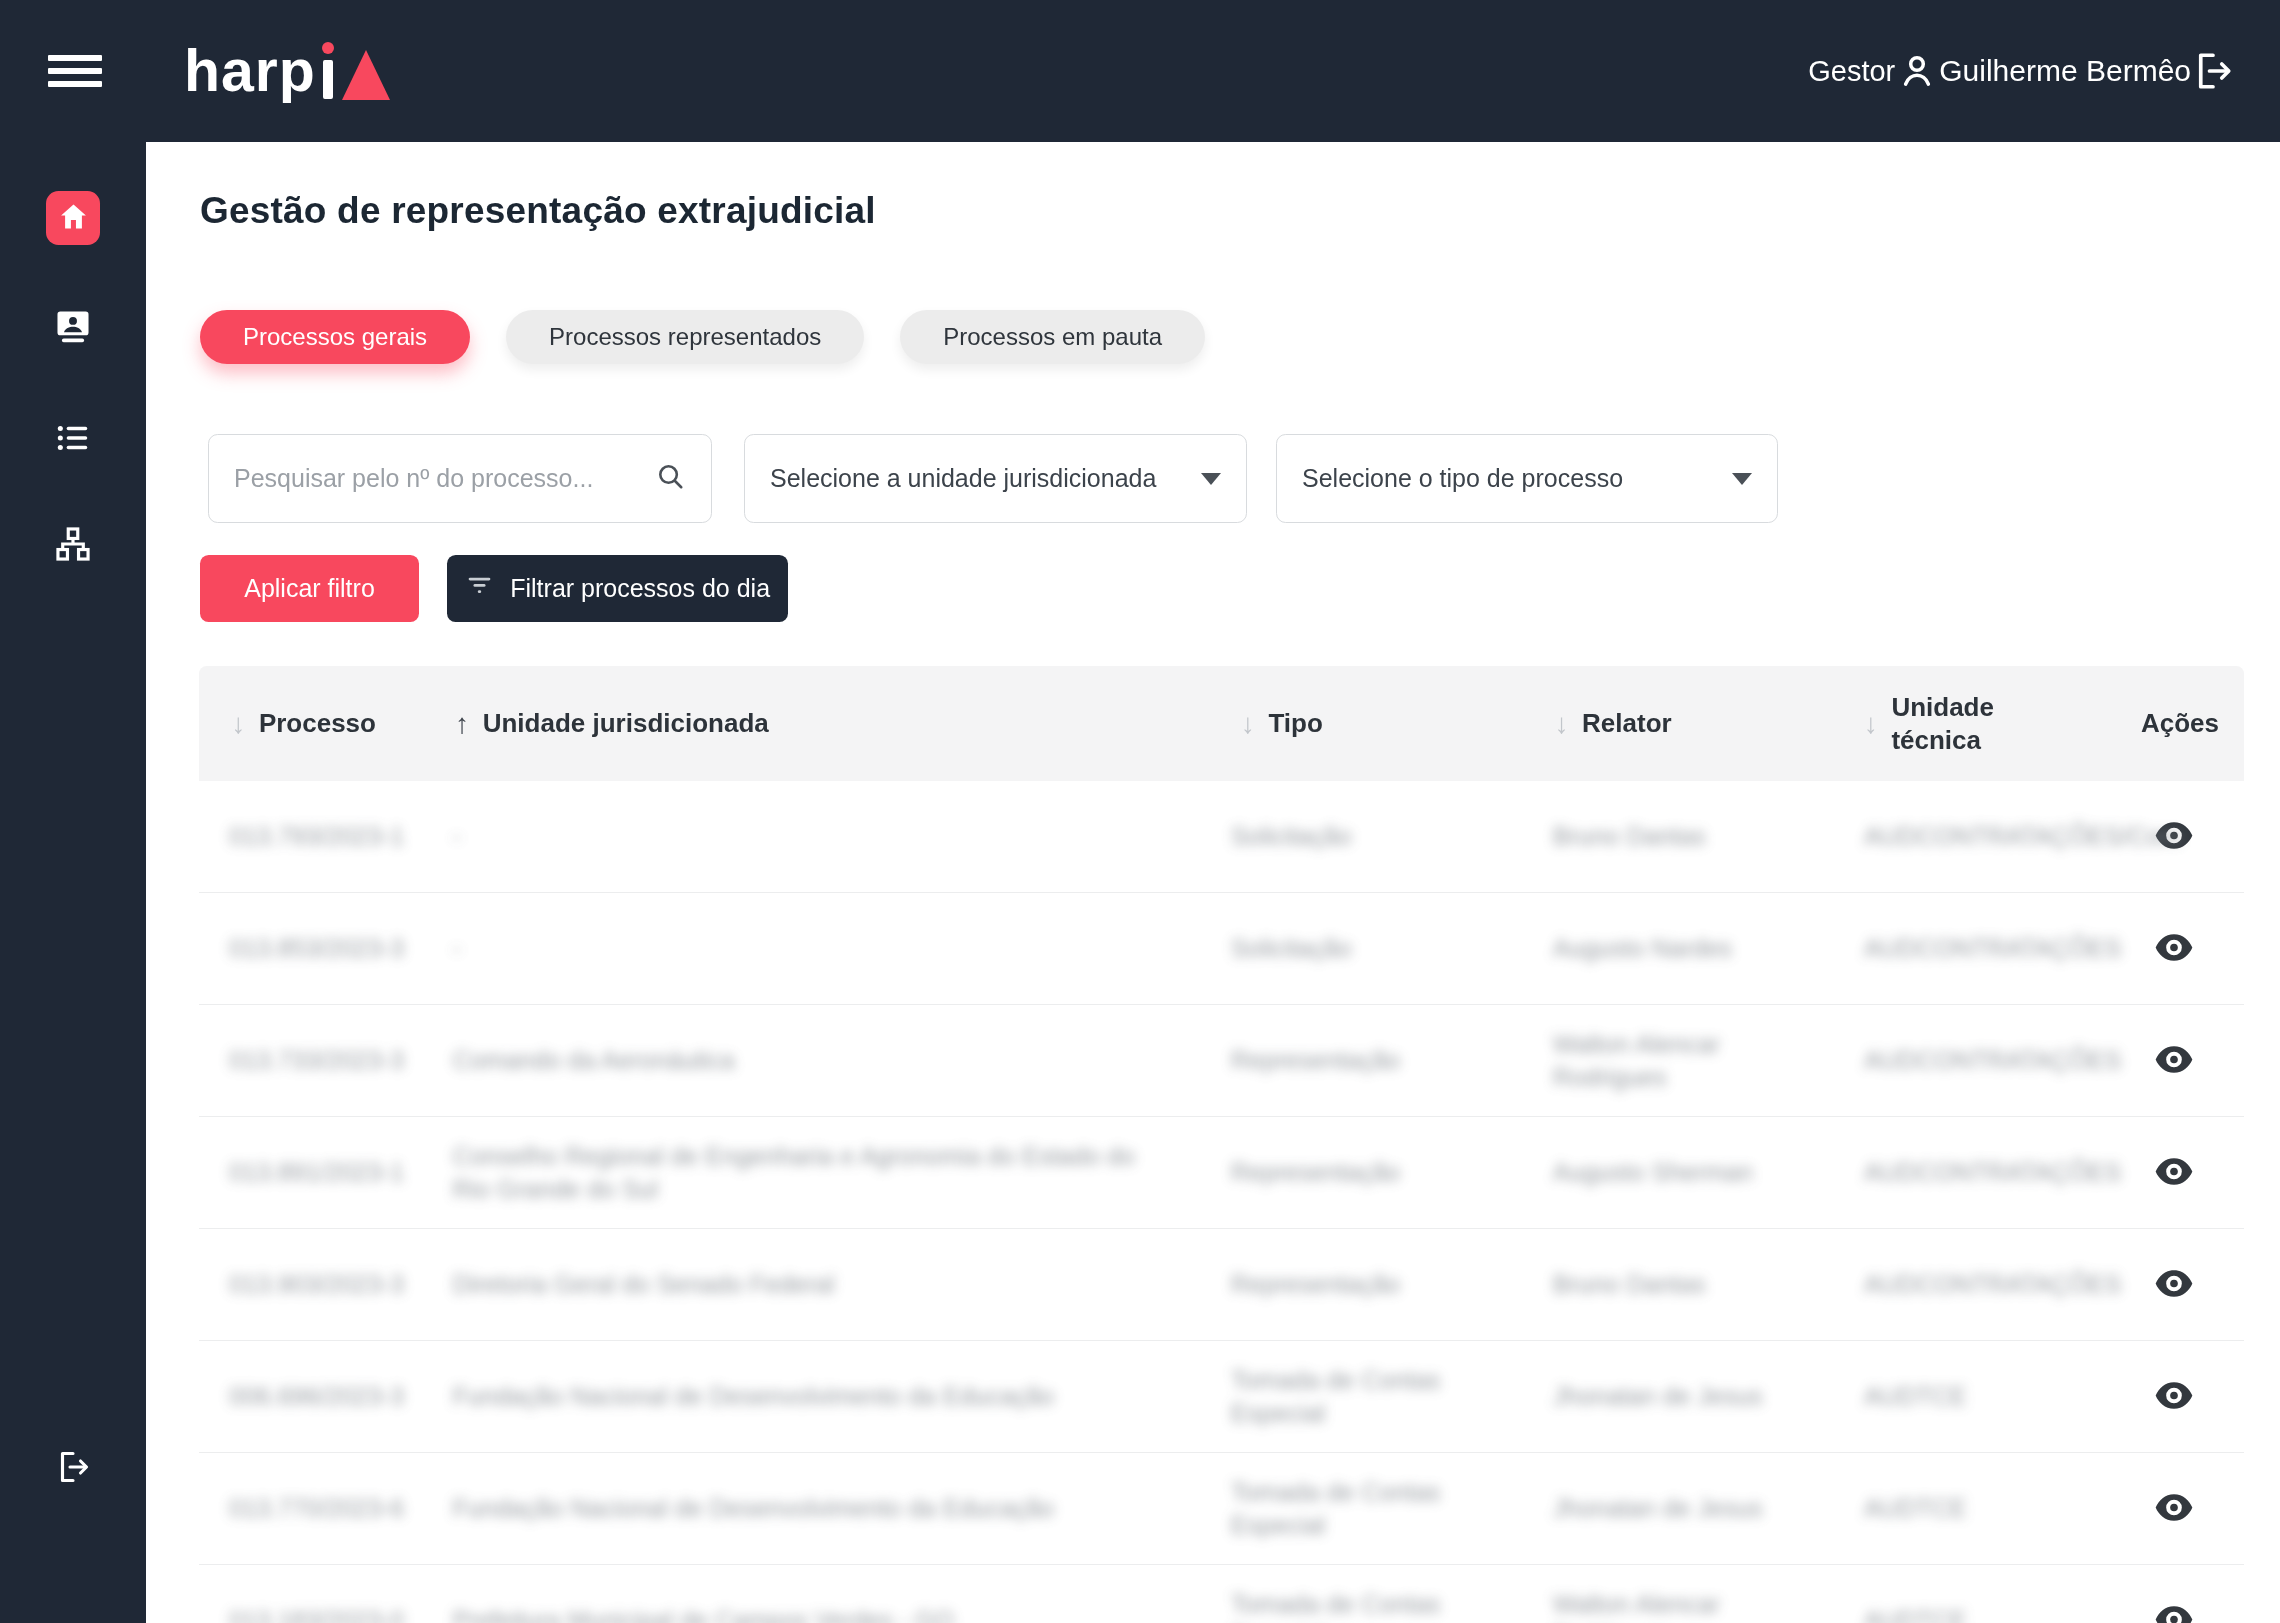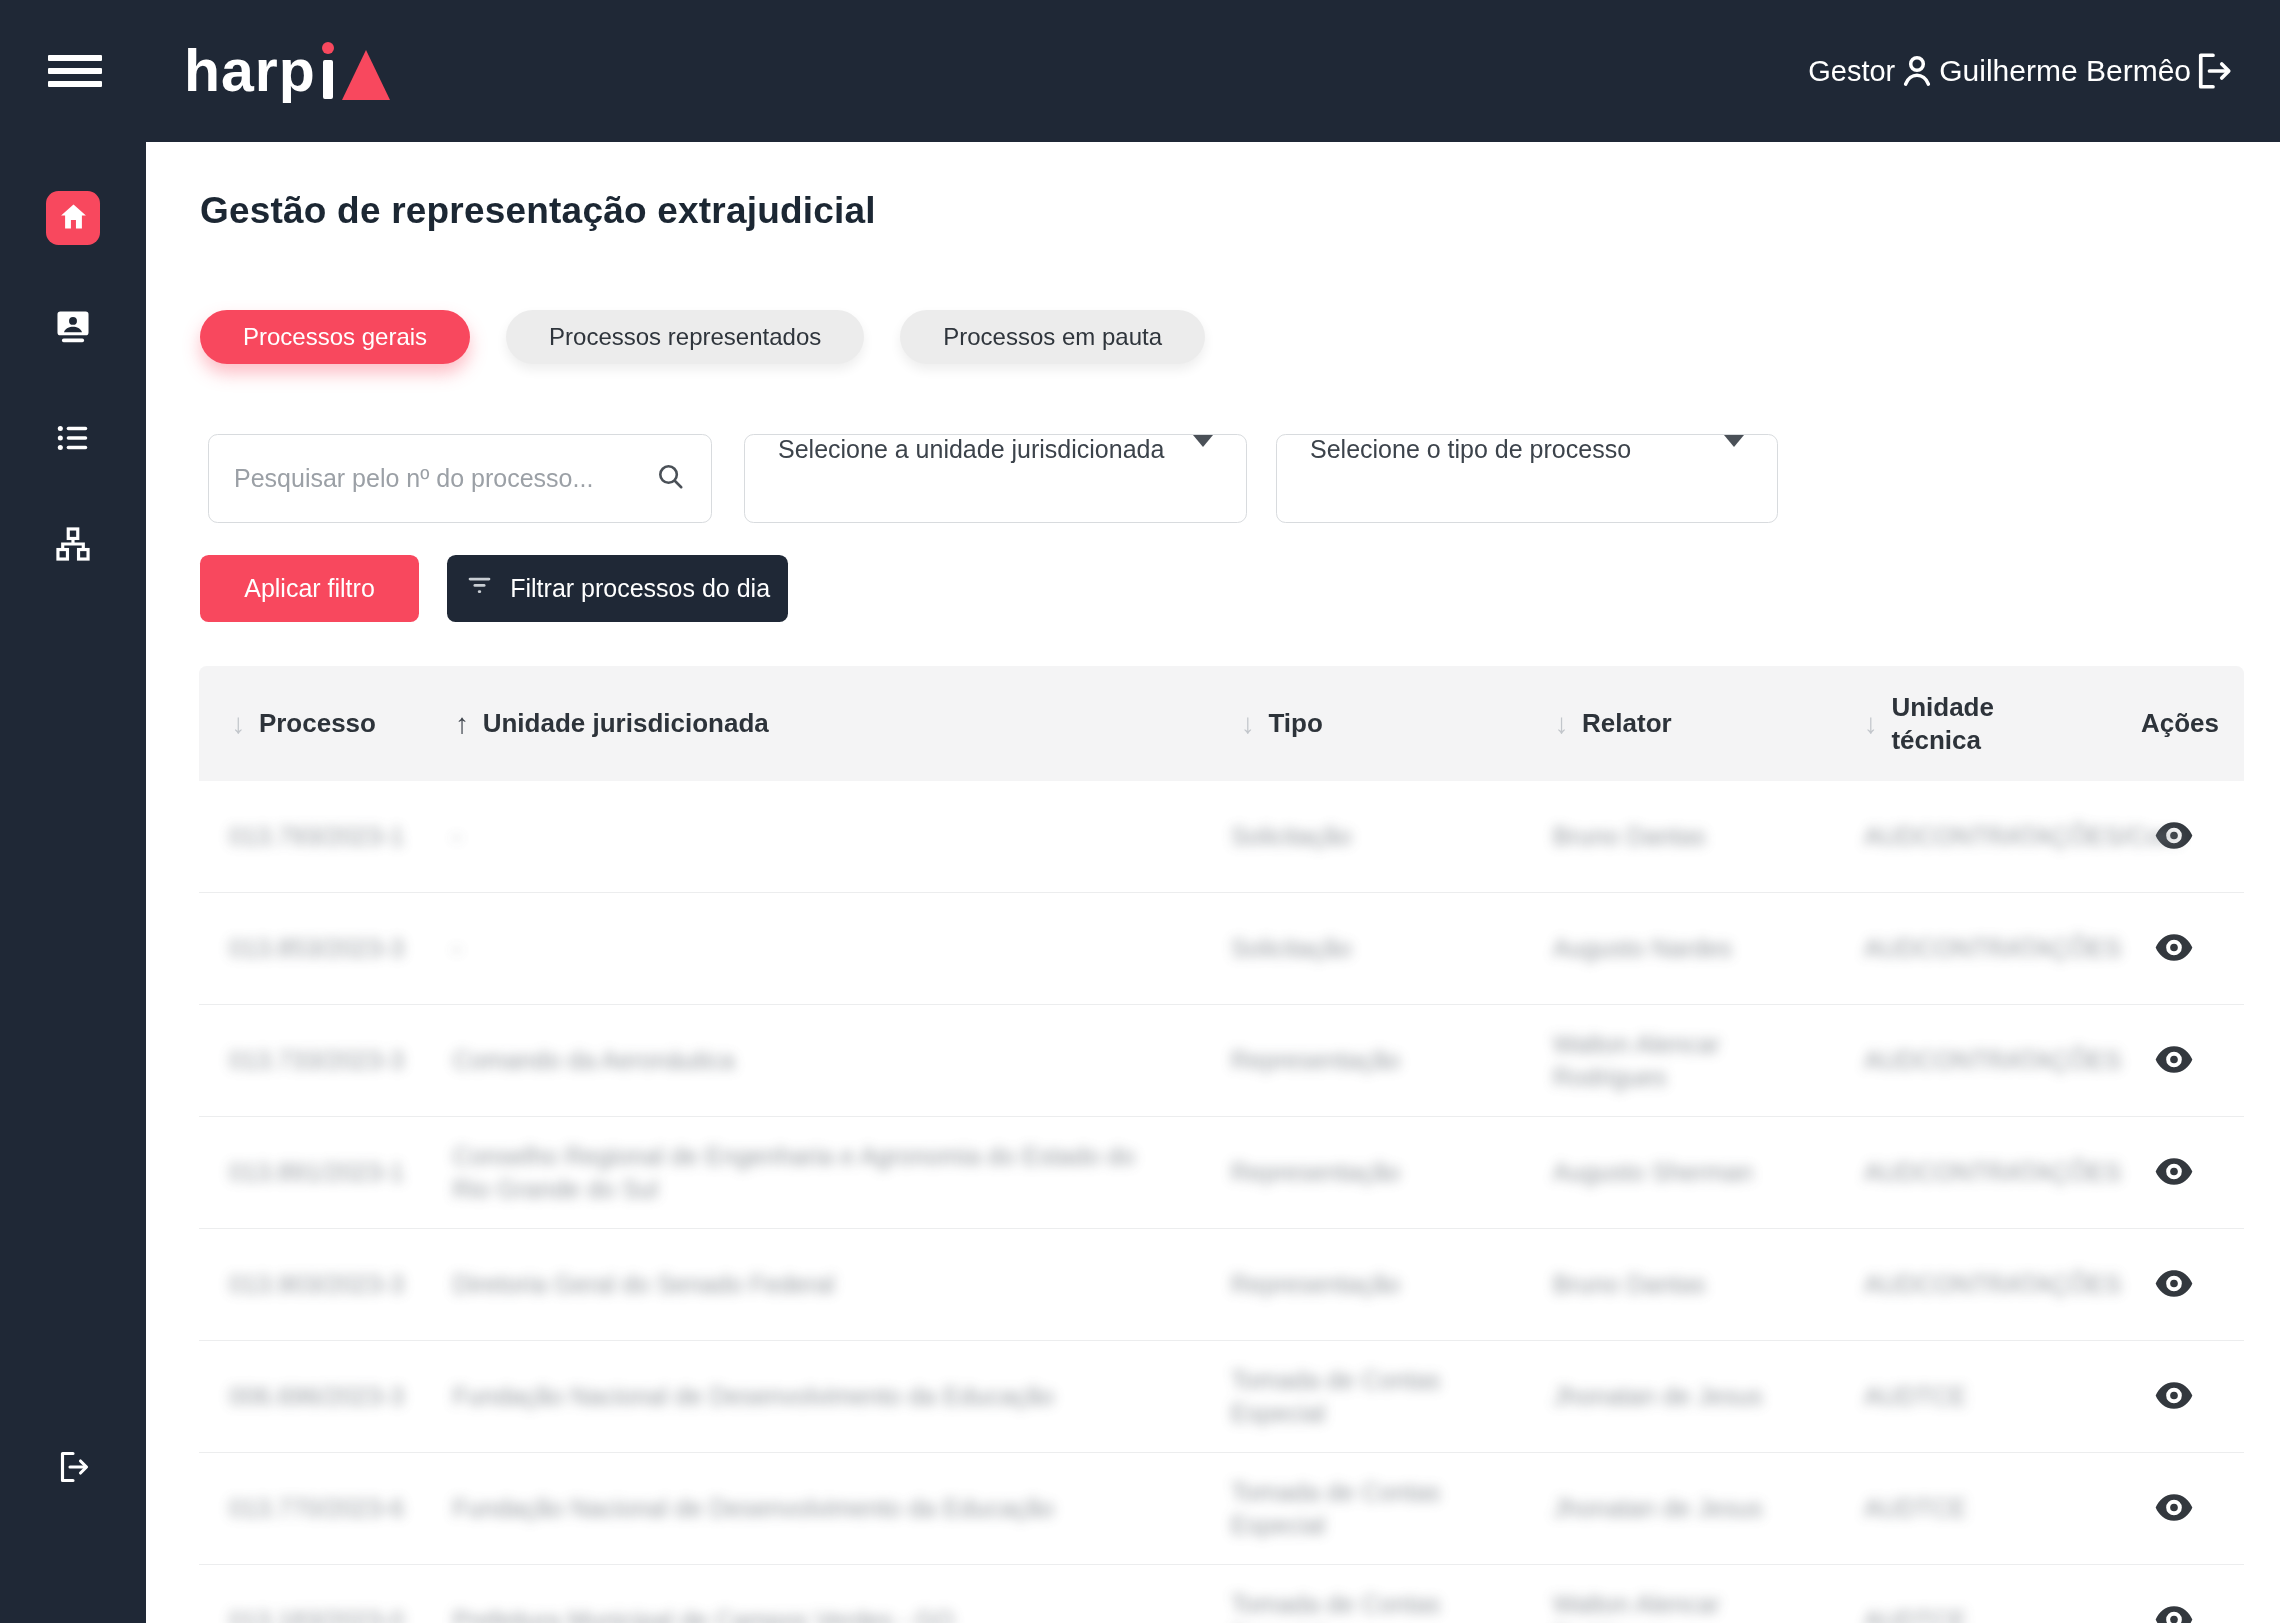--- a/index.html
+++ b/index.html
@@ -42,22 +42,22 @@
   .pill { height:54px; border-radius:28px; padding:0 43px; font-size:24px; display:flex; align-items:center;
           background:#ECECEC; color:#2F353C; cursor:pointer; box-shadow:0 5.7px 11.5px rgba(0,0,0,0.07); }
   .pill.active { background:#F8485E; color:#fff; box-shadow:0 9.6px 17px rgba(248,72,94,0.35); }
 
   .filter-row { position:absolute; left:54px; top:292px; display:flex; align-items:center;margin-left:8px; }
   .search-box { width:504px; height:89px; border:1px solid #D8DBDE; border-radius:9.6px; display:flex;
                 align-items:center; padding:0 25px; background:#fff; }
   .search-box input { flex:1; border:none; outline:none; font-size:25px; color:#3C434B;
                       font-family:"Liberation Sans", sans-serif; }
   .search-box input::placeholder { color:#9BA0A6; }
-  .dropdown { height:89px; border:1px solid #D8DBDE; border-radius:9.6px; display:flex; 
-              padding:0 33px; background:#fff; cursor:pointer; }
+  .dropdown { height:89px; border:1px solid #D8DBDE; border-radius:9.6px; display:flex; align-items:center;
+              padding:0 25px; background:#fff; cursor:pointer; }
   .dd-1 { width:503px; margin-left:32px; }
   .dd-2 { width:502px; margin-left:29px; }
   .dd-label { font-size:25px; color:#3C434B; flex:1; }
   .caret { width:0; height:0; border-left:10.5px solid transparent; border-right:10.5px solid transparent;
            border-top:12.4px solid #4A5057; margin-left:13.4px; }
 
   .btn-row { position:absolute; left:54px; top:413px; display:flex; }
   .btn { border:none; border-radius:8.6px; font-size:25px; cursor:pointer;
          font-family:"Liberation Sans", sans-serif; }
   .btn-apply { width:219px; height:67px; background:#F8485E; color:#fff;text-align:center; }

